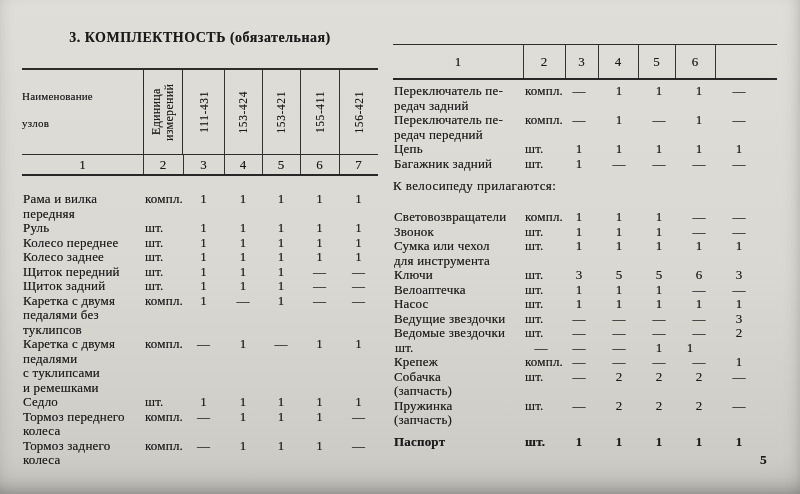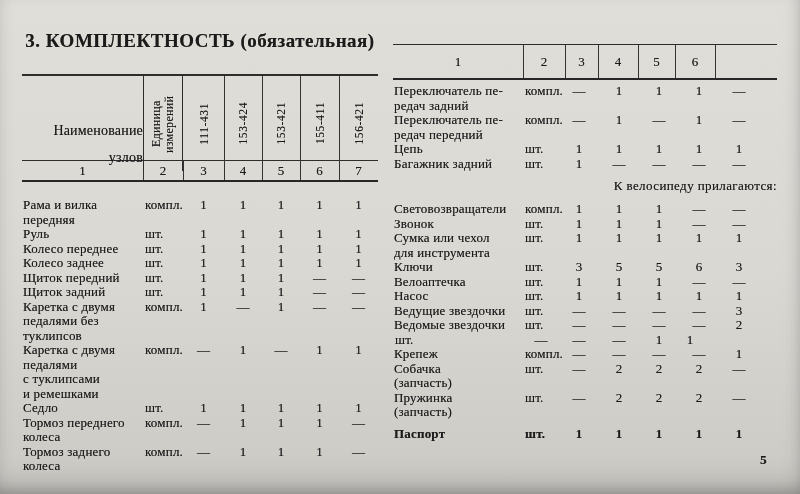--- a/index.html
+++ b/index.html
@@ -9,24 +9,24 @@
     box-shadow: inset 0 -16px 20px -14px rgba(70,70,70,.5),
                 inset -12px 0 18px -14px rgba(90,90,90,.35),
                 inset 12px 0 18px -14px rgba(120,120,120,.2);
     font-family: "Liberation Serif", "DejaVu Serif", serif;
     color:#1b1b1b;
     text-shadow: 0 0 .4px rgba(25,25,25,.55);
     font-size:13px; letter-spacing:.2px;
   }
   
   .left-col { position:absolute; left:22px; top:30px; width:356px; }
-  .title { text-align:center; font-weight:bold; font-size:19px; letter-spacing:.5px; margin-bottom:22px; white-space:nowrap; }
+  .title { text-align:center; font-weight:bold; font-size:14px; letter-spacing:.5px; margin-bottom:22px; white-space:nowrap; }
   .ltable { border-top:2px solid #2d2d2d; }
   .lhead { display:grid; grid-template-columns:121px 40px 195px; height:84px; border-bottom:1px solid #2d2d2d; }
-  .lh-name { white-space:pre-line; text-align:right; font-size:14px; line-height:27px; padding-top:13px;margin-top:28px; }
+  .lh-name { white-space:pre-line; text-align:left; font-size:11px; line-height:27px; padding-top:13px; }
   .lh-unit { position:relative; border-left:1px solid #2d2d2d; border-right:1px solid #2d2d2d; }
   .rot2 {
     position:absolute; left:50%; top:50%; width:84px;
     transform:translate(-50%,-50%) rotate(0deg);
     writing-mode:vertical-rl; width:auto; height:82px;
     transform:translate(-50%,-50%) rotate(180deg);
     white-space:pre-line; font-size:12px; line-height:13px; text-align:center; letter-spacing:.3px;
   }
   .lh-models { display:flex; flex-direction:column; }
   .models-title { height:21px; line-height:21px; text-align:center; font-size:13.5px; border-bottom:1px solid #2d2d2d; }
@@ -70,21 +70,21 @@
       linear-gradient(#333,#333) 130px 0/1px 100% no-repeat,
       linear-gradient(#333,#333) 172px 0/1px 100% no-repeat,
       linear-gradient(#333,#333) 205px 0/1px 100% no-repeat,
       linear-gradient(#333,#333) 245px 0/1px 100% no-repeat,
       linear-gradient(#333,#333) 282px 0/1px 100% no-repeat,
       linear-gradient(#333,#333) 322px 0/1px 100% no-repeat;
   }
   .rbody { padding-top:4px; }
   .rrow { display:grid; grid-template-columns:130px 36px 40px 40px 40px 40px 58px; align-items:start; line-height:14.5px; }
   .rrow > .cval:last-child { padding-right:18px; }
-  .rsection { text-align:right; margin:7px 0 8px 0; letter-spacing:.4px; }
+  .rsection { text-align:left; margin:7px 0 16px 0; letter-spacing:.4px; }
   .rrows-bottom .rrow:last-child { margin-top:7px;font-weight:bold; }
   
   .page-number { position:absolute; left:760px; top:452px; font-weight:bold; font-size:13.5px; }
 </style>
 </head>
 <body>
 
 <div class="page">
 
   <div class="left-col">

